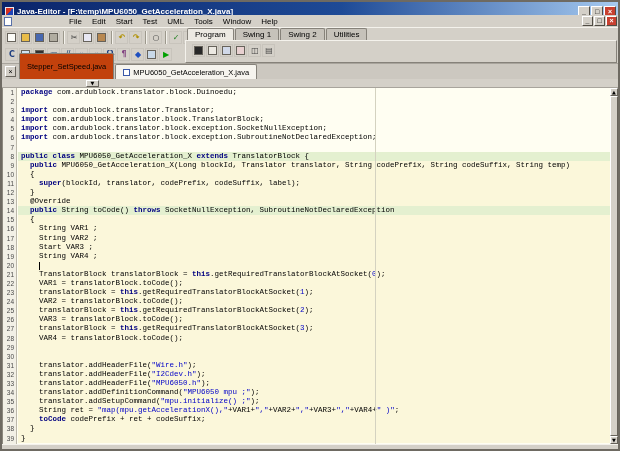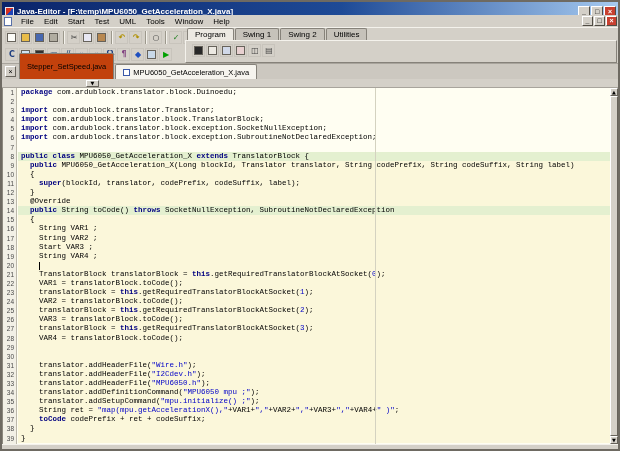--- a/index.html
+++ b/index.html
@@ -17,21 +17,21 @@
   .title { color:#fff; font-size:8px; font-weight:bold; flex:1; white-space:nowrap; overflow:hidden; }
   .tbtn { width:12px; height:11px; margin-left:1px; flex:0 0 auto; background:#d4d0c8;
     border:1px solid; border-color:#fff #504c44 #504c44 #fff; color:#000;
     font:bold 7px/9px "Liberation Sans",sans-serif; text-align:center; }
   .tbtn.close { background:#c84030; color:#fff; }
 
   
   .menubar { position:absolute; left:2px; top:15px; right:2px; height:12px; background:#d4d0c8;
     display:flex; align-items:center; font-size:8px; }
   .doc-icon { width:8px; height:9px; background:#fff; border:1px solid #5870a8; margin:0 4px 0 2px; flex:0 0 auto; }
-  .mitems { display:flex; }
+  .mitems { display:flex;margin-left:48px; }
   .menu-item { padding:1px 5px; white-space:nowrap; }
   .mdi { margin-left:auto; display:flex; padding-right:1px; }
   .mdi .tbtn { width:11px; height:10px; line-height:8px; }
 
   
   .toolbar { position:absolute; left:2px; top:27px; right:2px; height:36px; background:#d4d0c8;
     border-top:1px solid #f4f2ec; }
   .trow { display:flex; align-items:center; }
   #trow1 { position:absolute; left:3px; top:2px; height:15px; }
   #trow2 { position:absolute; left:3px; top:19px; height:15px; }
@@ -304,21 +304,21 @@
     <div id="code" class="code">
       <div id="guide" class="guide" style="left: 357px;"></div>
     <div class="line"><span class="tk-k">package</span><span class="tk-p"> com.ardublock.translator.block.Duinoedu;</span></div>
         <div class="line"></div>
         <div class="line"><span class="tk-k">import</span><span class="tk-p"> com.ardublock.translator.Translator;</span></div>
         <div class="line"><span class="tk-k">import</span><span class="tk-p"> com.ardublock.translator.block.TranslatorBlock;</span></div>
         <div class="line"><span class="tk-k">import</span><span class="tk-p"> com.ardublock.translator.block.exception.SocketNullException;</span></div>
         <div class="line"><span class="tk-k">import</span><span class="tk-p"> com.ardublock.translator.block.exception.SubroutineNotDeclaredException;</span></div>
         <div class="line"></div>
         <div class="line hl-g"><span class="tk-k">public</span><span class="tk-p"> </span><span class="tk-k">class</span><span class="tk-p"> MPU6050_GetAcceleration_X </span><span class="tk-k">extends</span><span class="tk-p"> TranslatorBlock {</span></div>
-        <div class="line hl-y"><span class="tk-p">  </span><span class="tk-k">public</span><span class="tk-p"> MPU6050_GetAcceleration_X(Long blockId, Translator translator, String codePrefix, String codeSuffix, String label)</span></div>
+        <div class="line hl-y"><span class="tk-p">  </span><span class="tk-k">public</span><span class="tk-p"> MPU6050_GetAcceleration_X(Long blockId, Translator translator, String codePrefix, String codeSuffix, String temp)</span></div>
         <div class="line hl-y"><span class="tk-p">  {</span></div>
         <div class="line hl-y"><span class="tk-p">    </span><span class="tk-k">super</span><span class="tk-p">(blockId, translator, codePrefix, codeSuffix, label);</span></div>
         <div class="line hl-y"><span class="tk-p">  }</span></div>
         <div class="line hl-y"><span class="tk-p">  @Override</span></div>
         <div class="line hl-g"><span class="tk-p">  </span><span class="tk-k">public</span><span class="tk-p"> String toCode() </span><span class="tk-k">throws</span><span class="tk-p"> SocketNullException, SubroutineNotDeclaredException</span></div>
         <div class="line hl-y"><span class="tk-p">  {</span></div>
         <div class="line hl-y"><span class="tk-p">    String VAR1 ;</span></div>
         <div class="line hl-y"><span class="tk-p">    String VAR2 ;</span></div>
         <div class="line hl-y"><span class="tk-p">    Start VAR3 ;</span></div>
         <div class="line hl-y"><span class="tk-p">    String VAR4 ;</span></div>

